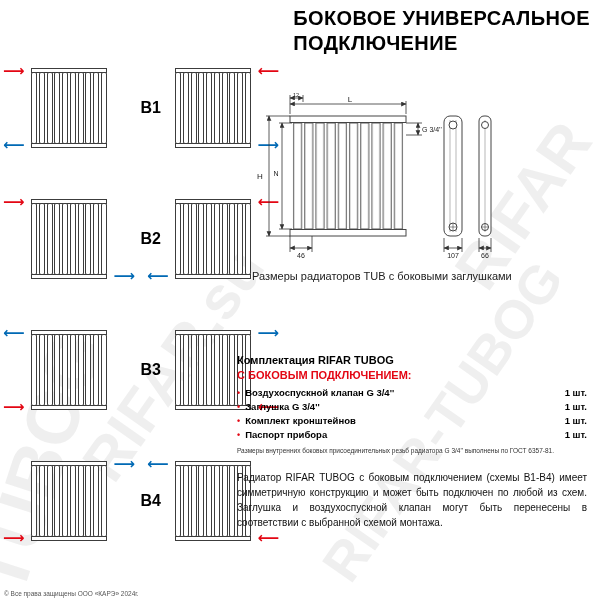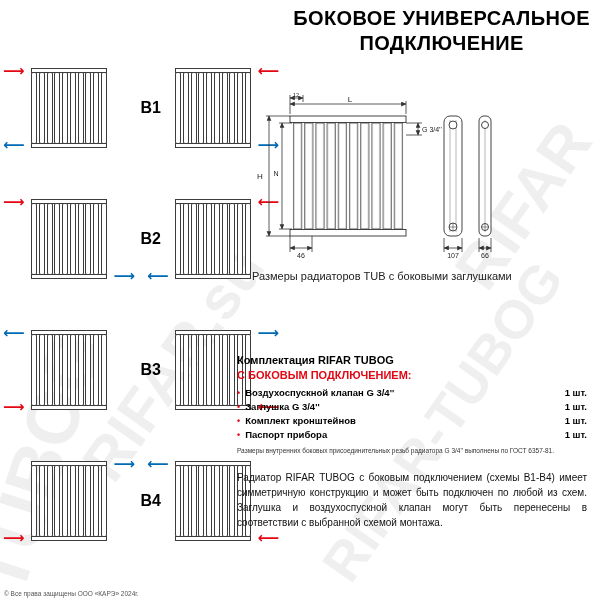--- a/index.html
+++ b/index.html
@@ -13,21 +13,21 @@
   .wm{position:absolute;font-weight:bold;white-space:nowrap;
       color:rgba(110,110,110,0.11);pointer-events:none;
       font-family:"Liberation Sans",sans-serif;}
   .wm1{left:-95px;top:420px;font-size:74px;transform:rotate(-72deg);}
   .wm2{left:40px;top:330px;font-size:60px;transform:rotate(-55deg);}
   .wm3{left:255px;top:390px;font-size:54px;transform:rotate(-55deg);}
   .wm4{left:430px;top:170px;font-size:62px;transform:rotate(-55deg);}
   
   .content{position:absolute;inset:0;z-index:1;}
   
-  .title{position:absolute;top:6px;right:10px;text-align:center;
+  .title{position:absolute;top:6px;right:10px;text-align:left;
          font-size:20px;font-weight:bold;line-height:1.25;letter-spacing:.4px;}
   
   .schemes{position:absolute;left:0;top:42px;width:256px;}
   .scheme-row{position:relative;height:131px;display:flex;align-items:center;
               padding-left:30px;box-sizing:border-box;}
   .scheme-label{width:40px;margin:0 13px;text-align:right;
                 font-size:16px;font-weight:bold;}
   .rad-unit{position:relative;width:78px;height:80px;}
   .collector{position:absolute;left:1px;right:1px;height:5px;
              border:1px solid #3c3c3c;background:#fff;box-sizing:border-box;}

